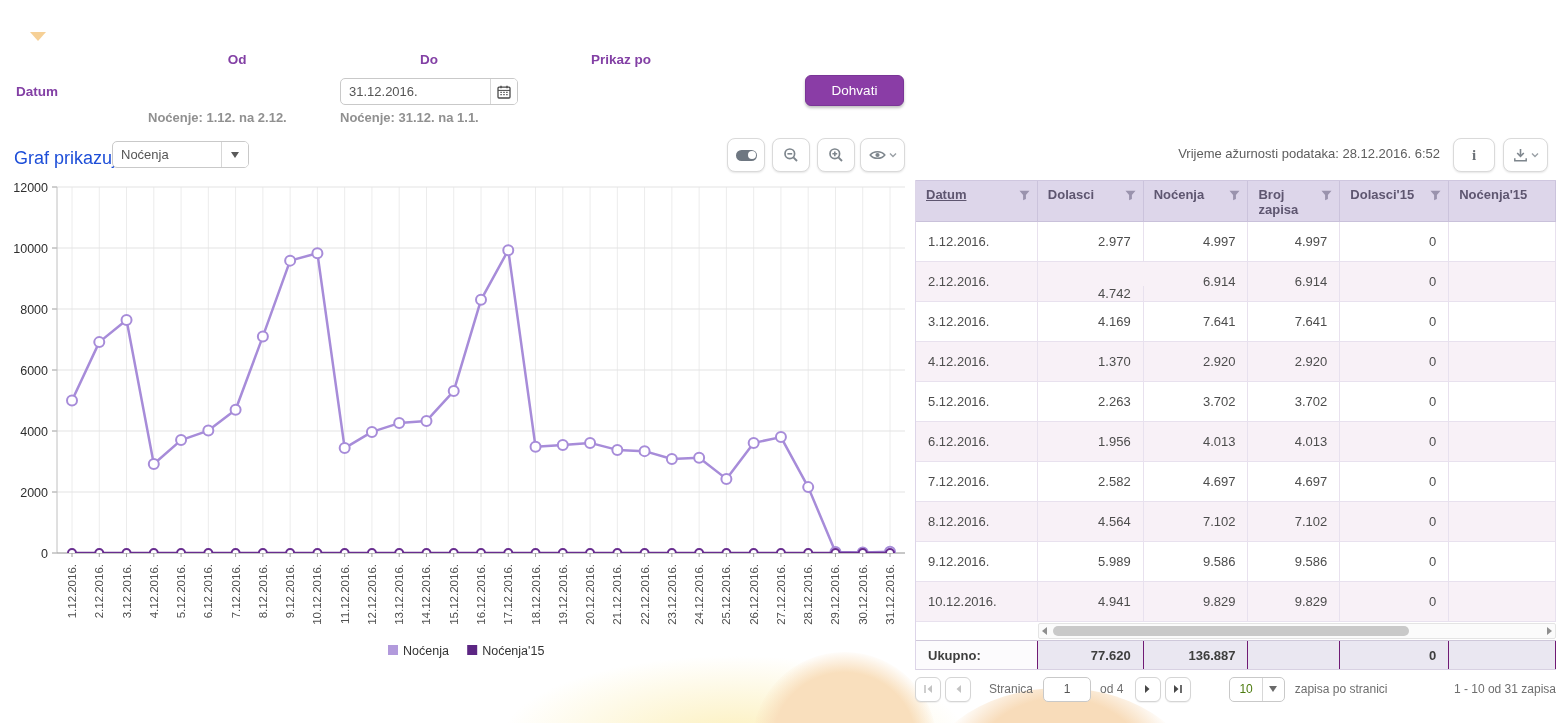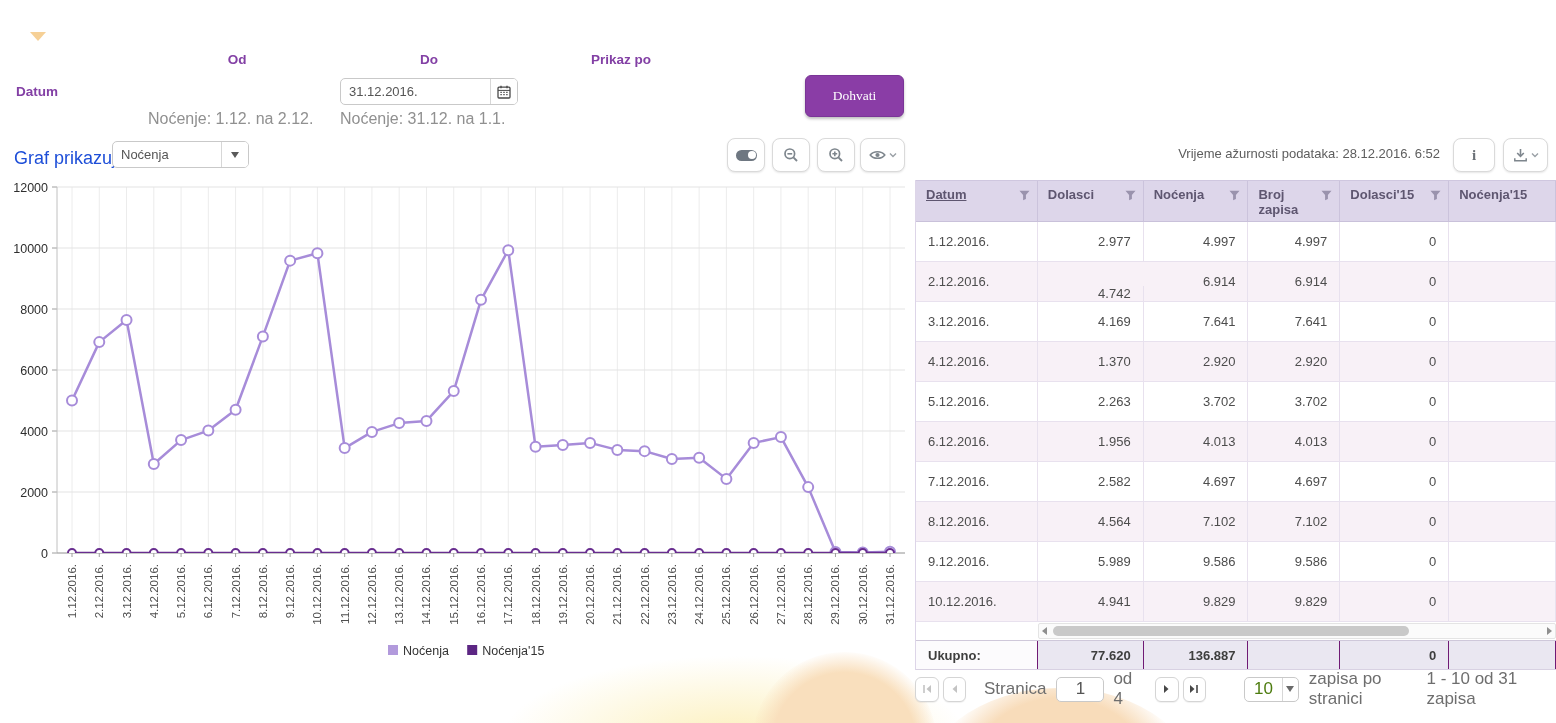--- a/index.html
+++ b/index.html
@@ -29,21 +29,21 @@
   .col-label { text-align:center; }
   .field { position:absolute; height:27px; background:#fff; border:1px solid #c9c9c9;
            border-radius:5px; display:flex; align-items:stretch; font-size:13px; color:#555;
            overflow:hidden; }
   .field input { border:0; outline:0; flex:1; padding:0 8px; font:inherit; color:#555; min-width:0; background:transparent; }
   .field .icbox { width:27px; border-left:1px solid #d7d7d7; display:flex; align-items:center;
            justify-content:center; background:#fff; cursor:pointer; }
   .field .selval { flex:1; padding:0 8px; display:flex; align-items:center; }
   .arrow-dn { width:0; height:0; border-left:4.5px solid transparent; border-right:4.5px solid transparent;
            border-top:6px solid #5a5a5a; }
-  .hint { position:absolute; font-size:16px; color:#909090; }
+  .hint { position:absolute; font-size:13px; color:#909090;font-weight:bold; }
   .btn-primary { position:absolute; background:#8a3da6; color:#fff; border:1px solid #7a3597;
            border-radius:6px; font-size:13.5px; display:flex; align-items:center; justify-content:center;
            box-shadow:0 2px 3px rgba(0,0,0,.25); cursor:pointer; }
 
   
   .graf-label { position:absolute; left:14px; top:148px; font-size:18px; color:#1d4ed8; }
   .tool { position:absolute; top:138px; height:34px; background:#fff; border:1px solid #dadada;
           border-radius:8px; box-shadow:0 1px 2px rgba(0,0,0,.10); display:flex; align-items:center;
           justify-content:center; gap:3px; cursor:pointer; }
   .toggle-pill { width:21px; height:11px; background:#6e7781; border-radius:6px; position:relative; }
@@ -76,21 +76,21 @@
   .hs-right { right:3px; border-left:5px solid #8f8f8f; }
 
   .dt-foot { display:flex; height:30px; border-top:1px solid #cfc8da; border-bottom:1px solid #d8d1e2; }
   .dt-fc { padding:0 12px; display:flex; align-items:center; background:#eae7f1; font-weight:bold;
         color:#3e3e3e; border-right:1px solid #701a75; }
   .dt-fc.lbl { background:#fcfbfd; justify-content:flex-start; }
   .dt-fc.num { justify-content:flex-end; }
 
   
   .pager { position:absolute; left:915px; top:676px; width:641px; height:26px; display:flex;
-        align-items:center; color:#6e6e6e; font-size:17px; }
+        align-items:center; color:#6e6e6e; font-size:12px; }
   .pbtn { width:26px; height:25px; background:#fff; border:1px solid #d5d5d5; border-radius:6px;
         display:flex; align-items:center; justify-content:center; margin-right:4px; cursor:pointer;
         box-shadow:0 1px 1px rgba(0,0,0,.06); }
   .pbtn svg { display:block; }
   .pg-input { width:48px; height:25px; border:1px solid #c9c9c9; border-radius:5px; text-align:center;
         font:inherit; color:#555; outline:0; }
   .sizer { height:25px; background:#fff; border:1px solid #c9c9c9; border-radius:5px; display:flex;
         align-items:stretch; overflow:hidden; margin-left:34px; cursor:pointer; }
   .sizer .sv { padding:0 9px; display:flex; align-items:center; color:#4d7c0f; }
   .sizer .sa { width:22px; border-left:1px solid #d7d7d7; display:flex; align-items:center; justify-content:center; }
@@ -119,21 +119,21 @@
           <rect x="1" y="2.2" width="12" height="10.8" rx="1" fill="none" stroke="#4a4a4a" stroke-width="1.3"></rect>
           <path d="M1 5.4h12" stroke="#4a4a4a" stroke-width="1"></path>
           <path d="M4 0.8v2.4M10 0.8v2.4" stroke="#4a4a4a" stroke-width="1.4"></path>
           <path d="M3.4 7.4h1.4M6.3 7.4h1.4M9.2 7.4h1.4M3.4 9.6h1.4M6.3 9.6h1.4M9.2 9.6h1.4" stroke="#4a4a4a" stroke-width="1.2"></path>
         </svg>
     </span>
   </div>
   <div class="hint" style="left:148px; top:110px;">Noćenje: 1.12. na 2.12.</div>
   <div class="hint" style="left:340px; top:110px;">Noćenje: 31.12. na 1.1.</div>
 
-  <div class="btn-primary" style="left:805px; top:75px; width:99px; height:42px;font-family:Liberation Serif, serif;">Dohvati</div>
+  <div class="btn-primary" style="left:805px; top:75px; width:99px; height:31px;">Dohvati</div>
 
   <div class="graf-label">Graf prikazuje:</div>
   <div class="field" style="left:112px; top:141px; width:137px; font-size:13px;">
     <span class="selval">Noćenja</span>
     <span class="icbox">
         <span class="arrow-dn"></span>
       </span>
   </div>
 
   <div class="tool" style="left:727px; width:38px;">

